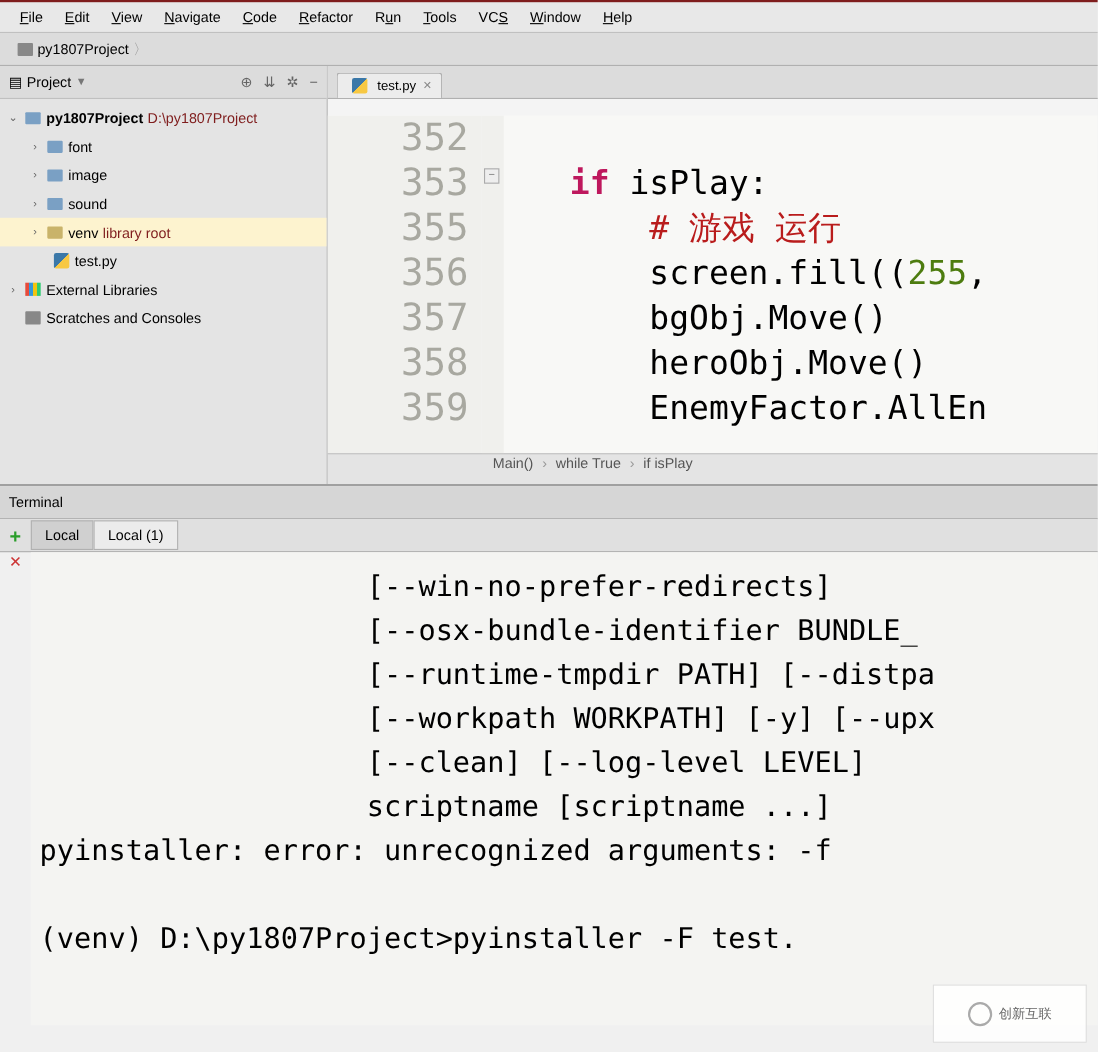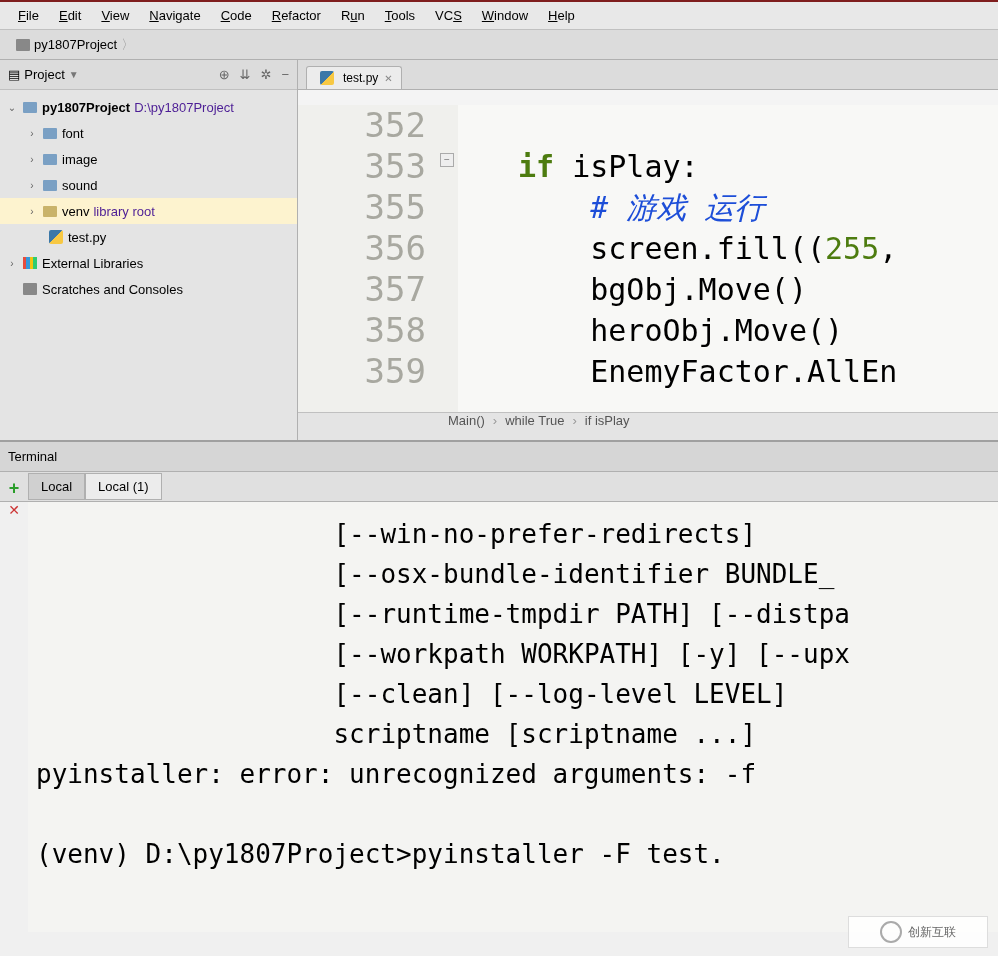--- a/index.html
+++ b/index.html
@@ -17,47 +17,47 @@
 .proj-icons { display: flex; gap: 10px; color: #666; }
 .tree { padding: 4px 0; flex: 1; overflow: auto; }
 .tree-row { display: flex; align-items: center; height: 26px; padding-left: 6px; cursor: pointer; white-space: nowrap; }
 .tree-row.selected { background: #fdf3cf; }
 .arrow { width: 12px; text-align: center; color: #666; font-size: 10px; }
 .tree-icon { width: 16px; height: 14px; margin: 0 4px; display: inline-flex; align-items: center; justify-content: center; }
 .dir-i { background: #7aa0c4; border-radius: 1px; width:14px; height:11px; }
 .py-i { width:14px; height:14px; background: linear-gradient(135deg,#3b78a8 50%,#f7c843 50%); border-radius:2px; }
 .lib-i { width:14px; height:12px; background: linear-gradient(90deg,#e74c3c 25%,#3498db 25% 50%,#f1c40f 50% 75%,#2ecc71 75%); }
 .scr-i { width:14px; height:12px; background:#888; border-radius:1px; }
-.hint { color: #4c1d95; margin-left: 4px; }
+.hint { color: #7f1d1d; margin-left: 4px; }
 .editor-panel { flex: 1; display: flex; flex-direction: column; background: #f4f4f4; }
 .tabbar { height: 30px; background: #dcdcdc; display: flex; align-items: flex-end; padding-left: 8px; border-bottom: 1px solid #b0b0b0; }
 .tab { background: #ececec; border: 1px solid #b0b0b0; border-bottom: none; padding: 4px 8px; display: flex; align-items: center; gap: 4px; border-radius: 3px 3px 0 0; font-size: 12px; }
 .tab .close { color:#888; font-size:10px; margin-left:2px; }
 .editor-body { flex: 1; display: flex; overflow: hidden; background: #f8f8f6; margin-top: 15px; }
 .gutter { width: 140px; background: #f0f0ed; text-align: right; font-family: "Consolas", monospace; font-size: 34px; color: #a8a8a0; padding-right: 12px; line-height: 41px; }
 .fold-strip { width: 20px; background:#f0f0ed; position:relative; }
 .fold-mark { position:absolute; left:2px; width:14px; height:14px; border:1px solid #aaa; background:#eee; font-size:10px; text-align:center; line-height:12px; color:#777; }
 .code { flex:1; font-family:"Consolas",monospace; font-size:30px; line-height:41px; white-space: pre; padding-left: 60px; overflow:hidden; position:relative; }
-.kw { color:#4d7c0f; font-weight:bold; }
-.comment { color:#1d4ed8; font-style:italic; }
+.kw { color:#be185d; font-weight:bold; }
+.comment { color:#b91c1c; }
 .num { color:#4d7c0f; }
 .crumb-nav { height: 28px; background:#e4e4e4; border-top:1px solid #c0c0c0; display:flex; padding-left: 150px; color:#555; font-size:13px; gap: 8px; }
 .crumb-nav .sep { color:#999; }
 .terminal-wrap { border-top: 2px solid #a0a0a0; }
 .term-head { height: 30px; background:#d6d6d6; border-bottom:1px solid #b0b0b0; display:flex; align-items:center; padding:0 8px; font-size:13px; }
 .term-tabs-row { display:flex; align-items:center; height:30px; background:#e0e0e0; border-bottom:1px solid #b0b0b0; }
 .term-side { width:28px; display:flex; flex-direction:column; align-items:center; gap:6px; padding-top:4px; }
 .term-plus { color:#2a9d2a; font-size:18px; font-weight:bold; cursor:pointer; }
 .term-x { color:#cc3333; font-size:14px; cursor:pointer; }
 .term-tabs { display:flex; }
 .term-tab { padding:5px 12px; border:1px solid #b0b0b0; background:#ececec; font-size:13px; cursor:pointer; }
 .term-tab.active { background:#d0d0d0; }
 .term-body-wrap { display:flex; }
 .term-body { flex:1; font-family:"Consolas",monospace; font-size:26px; line-height:40px; padding: 12px 8px 12px 8px; background:#f4f4f2; height: 430px; white-space:pre-wrap; overflow:hidden; }
-.watermark { position:absolute; right:10px; bottom:8px; width:140px; height:32px; background:rgba(255,255,255,0.85); border:1px solid #ddd; display:flex; align-items:center; justify-content:center; font-size:12px; color:#666; gap:6px; }
+.watermark { position:absolute; right:10px; bottom:8px; width:140px; height:53px; background:rgba(255,255,255,0.85); border:1px solid #ddd; display:flex; align-items:center; justify-content:center; font-size:12px; color:#666; gap:6px; }
 .watermark .logo { width:22px; height:22px; border:2px solid #aaa; border-radius:50%; position:relative; }
 </style>
 </head>
 <body>
 
 <div class="menubar">
   <div class="item"><u>F</u>ile</div>
   <div class="item"><u>E</u>dit</div>
   <div class="item"><u>V</u>iew</div>
   <div class="item"><u>N</u>avigate</div>

